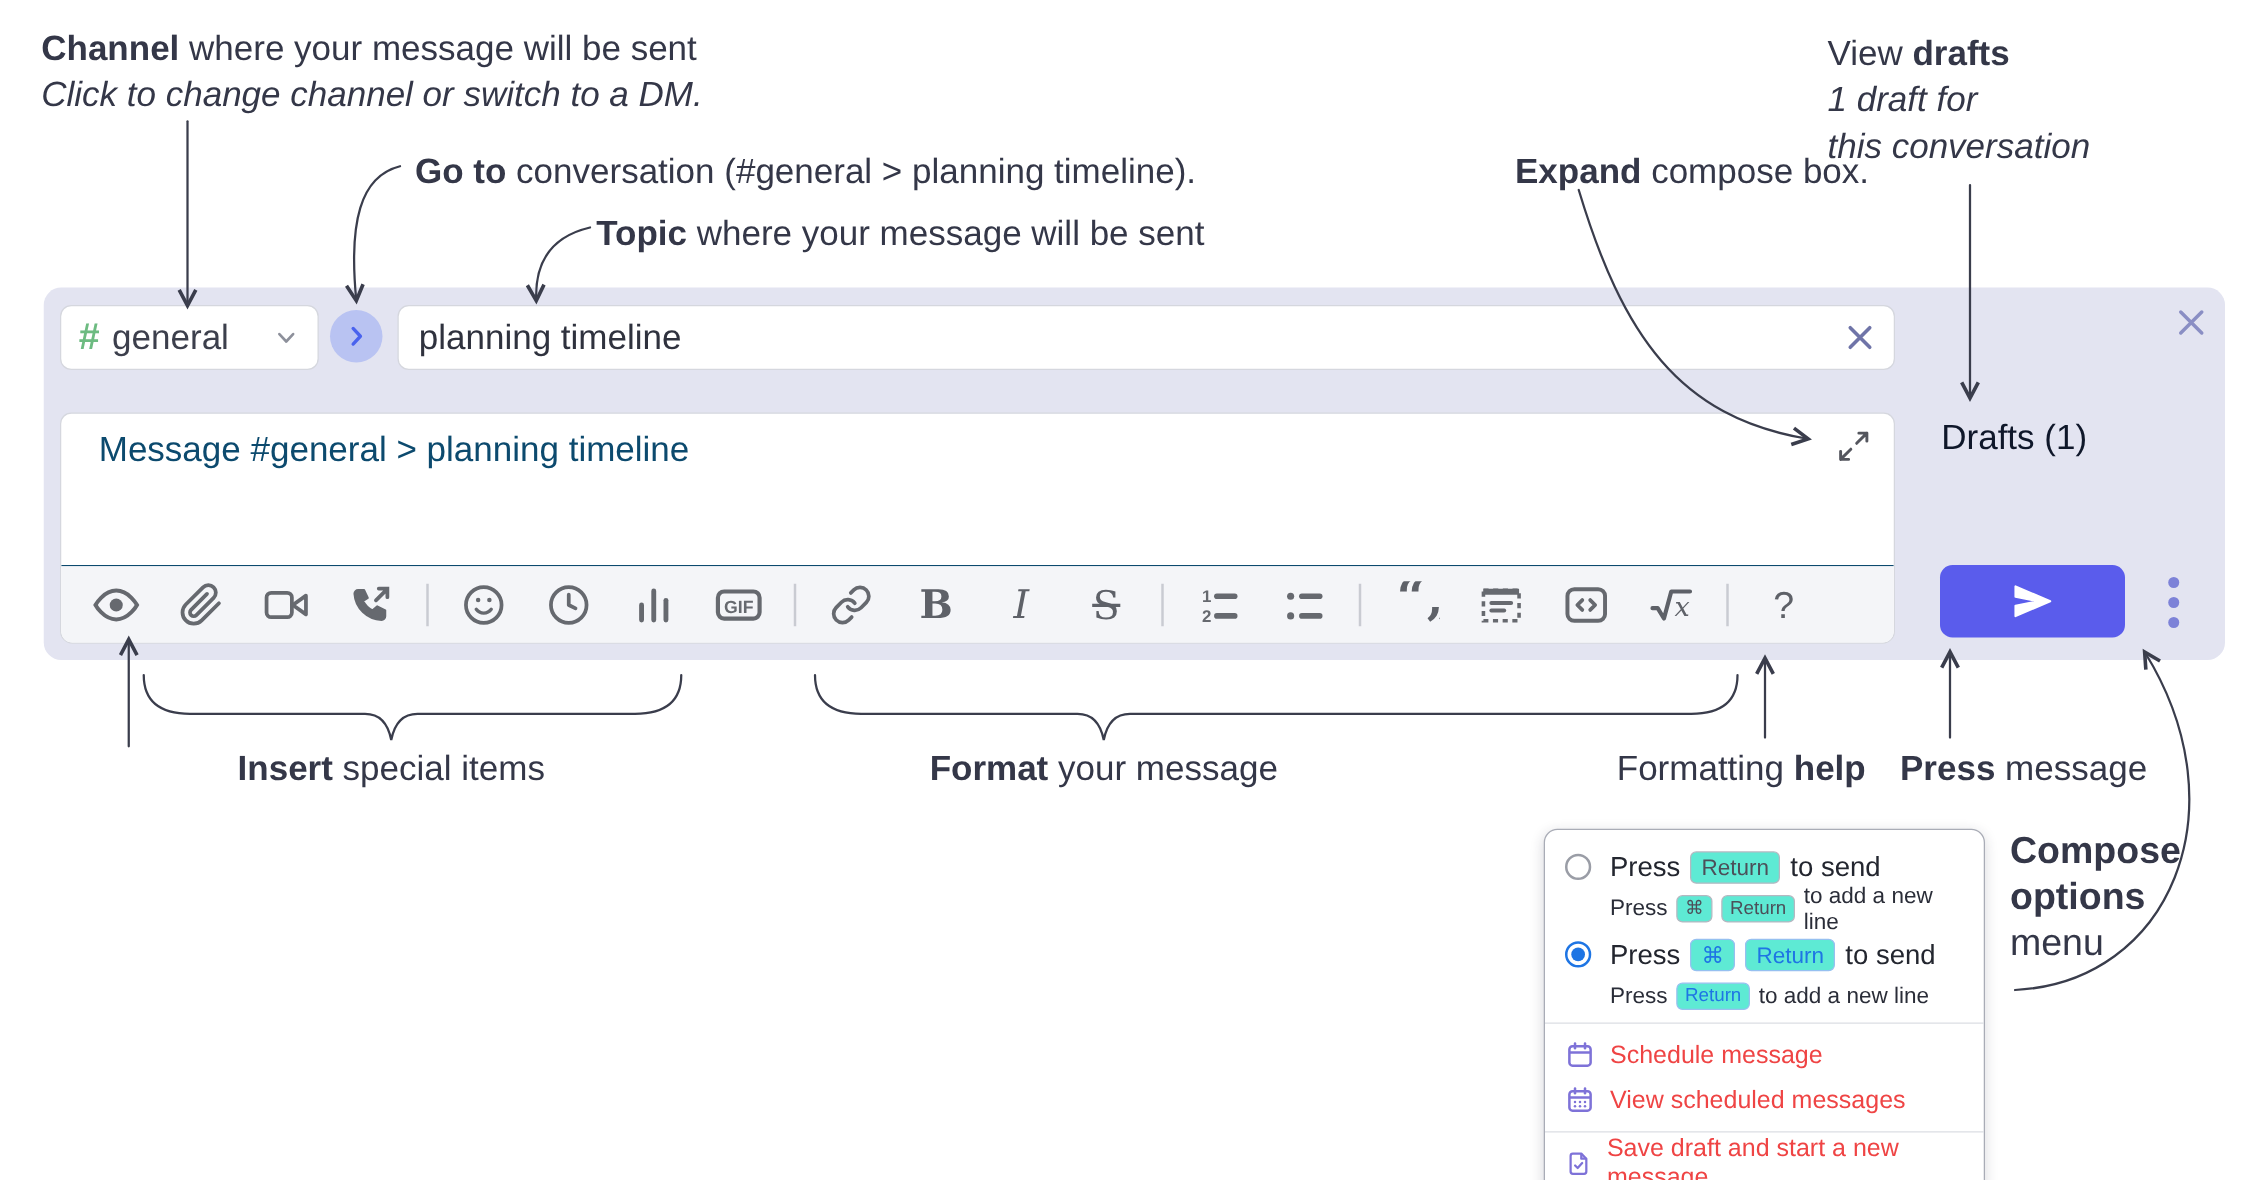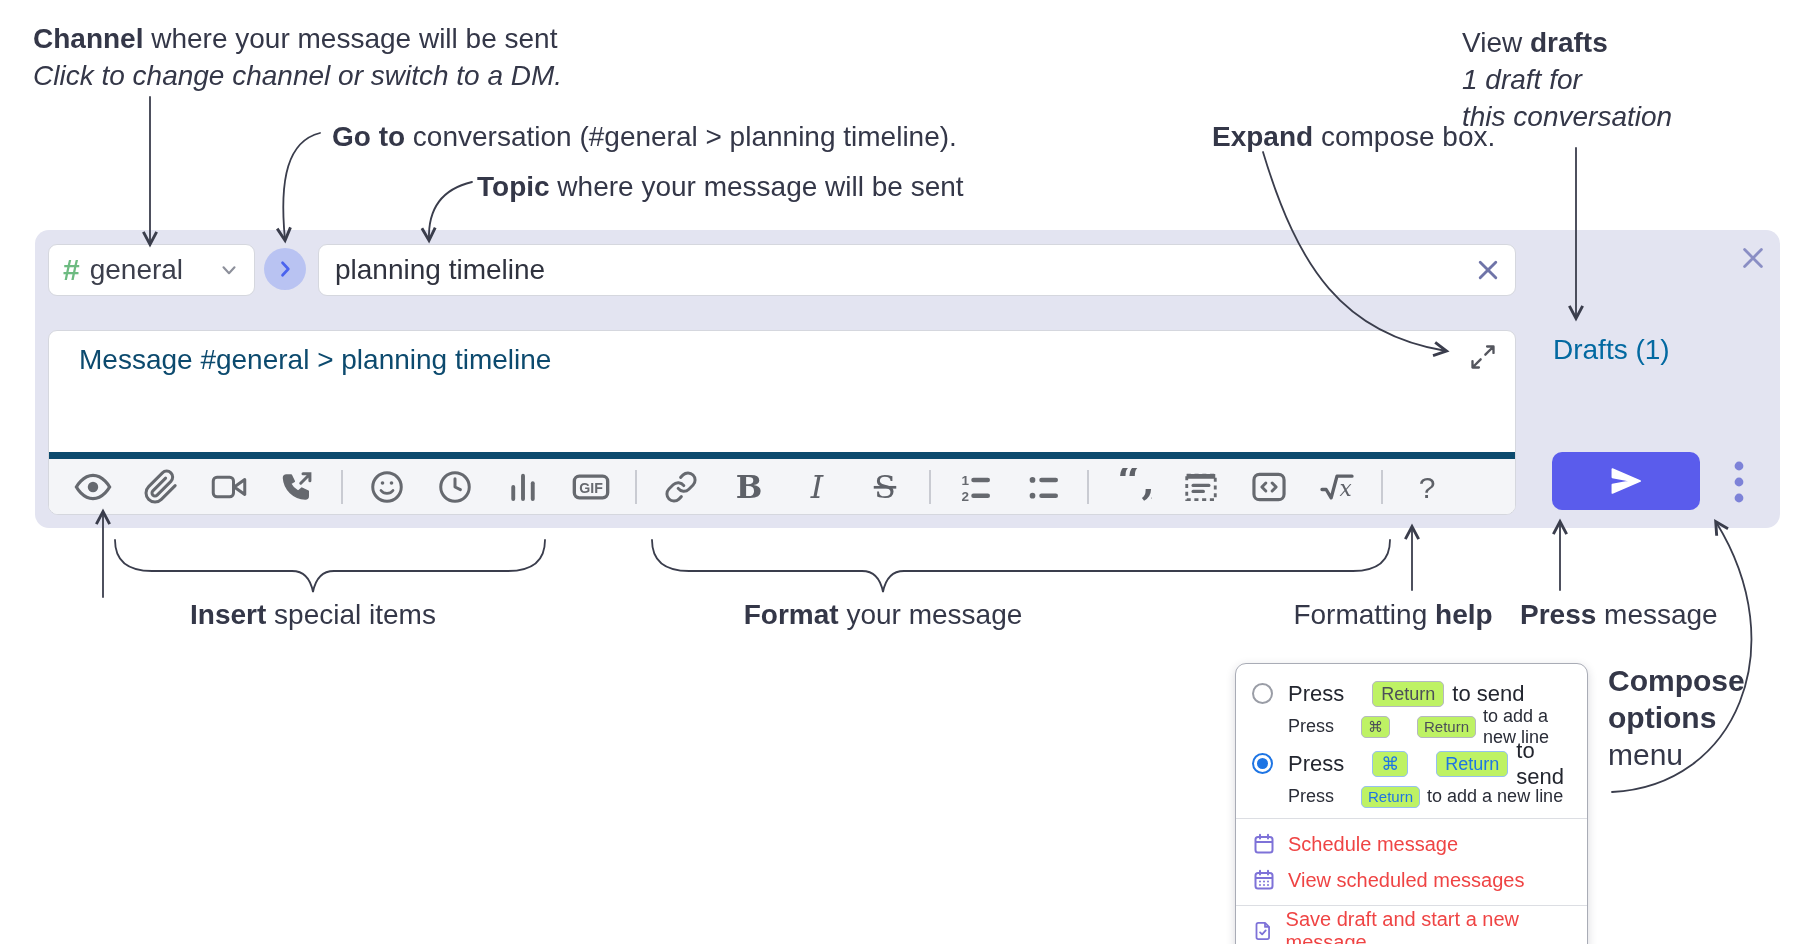--- a/index.html
+++ b/index.html
@@ -26,44 +26,44 @@
   .topic-box input{flex:1;border:none;outline:none;background:transparent;font-size:28px;
                    color:#2f323e;padding:0 0 0 16px;font-family:inherit;}
   .xbtn{width:30px;height:30px;display:flex;align-items:center;justify-content:center;
         cursor:pointer;margin-right:12px;}
   .close-x{position:absolute;left:1703px;top:13px;width:30px;height:30px;display:flex;
            align-items:center;justify-content:center;cursor:pointer;}
   .msgbox{left:13px;top:100px;width:1468px;height:185px;border-radius:9px 9px 10px 10px;}
   .placeholder{position:absolute;left:30px;top:13px;font-size:28px;color:#0c4a6e;}
   .expand-btn{position:absolute;right:18px;top:12px;width:28px;height:28px;cursor:pointer;}
   .toolbar{position:absolute;left:0;right:0;bottom:0;height:62px;background:#f4f5f8;
-           border-top:7px solid #0c4a6e;border-radius:0 0 9px 9px;display:flex;
+           border-top:1px solid #0c4a6e;border-radius:0 0 9px 9px;display:flex;
            align-items:center;padding:15px 10px;box-sizing:border-box;}
   .tbtn{width:68px;height:52px;display:flex;align-items:center;justify-content:center;cursor:pointer;}
   .tdiv{width:2px;height:34px;background:#c9cbd2;margin:0 10px;}
-  .drafts-link{position:absolute;left:1518px;top:104px;font-size:28px;color:#0369a1;cursor:pointer;}
+  .drafts-link{position:absolute;left:1518px;top:104px;font-size:28px;color:#0f172a;cursor:pointer;}
   .send-btn{position:absolute;left:1517px;top:222px;width:148px;height:58px;border-radius:10px;
             background:#5a5cec;display:flex;align-items:center;justify-content:center;cursor:pointer;}
   .ellipsis{position:absolute;left:1688px;top:226px;width:32px;height:52px;display:flex;
             align-items:center;justify-content:center;cursor:pointer;}
 
   
   .popup{position:absolute;left:1235px;top:663px;width:353px;background:#fff;
          border:1.5px solid #a9acb6;border-radius:11px;box-shadow:0 3px 10px rgba(40,40,60,.18);
          padding:12px 0 6px;box-sizing:border-box;font-size:22px;color:#23262f;}
   .prow{position:relative;display:flex;align-items:center;gap:8px;height:32px;
         padding:2px 14px 2px 52px;cursor:pointer;}
   .psub{display:flex;align-items:center;gap:7px;height:27px;padding:1px 14px 1px 52px;
         font-size:18px;color:#2a2d38;}
   .radio{position:absolute;left:16px;top:7px;width:21px;height:21px;border-radius:50%;
          border:2px solid #9a9da6;box-sizing:border-box;background:#fff;}
   .radio.sel{border-color:#1e75e4;display:flex;align-items:center;justify-content:center;}
   .radio.sel::after{content:"";width:11px;height:11px;border-radius:50%;background:#1e75e4;}
   kbd{border:1.5px solid #b5b8c1;border-radius:5px;padding:0 8px;font-size:18px;line-height:24px;
-      color:#4c4f59;background:#bef264;font-family:inherit;display:inline-block;margin-left:20px;}
+      color:#4c4f59;background:#5eead4;font-family:inherit;display:inline-block;}
   kbd.small{font-size:15px;line-height:20px;padding:0 6px;}
   kbd.blue{color:#1e75e4;border-color:#96c0f0;}
   .pdiv{height:1px;background:#dcdee3;margin:7px 0;}
   .mrow{display:flex;align-items:center;gap:12px;height:32px;padding:2px 14px 2px 16px;
         font-size:20px;color:#ef4444;cursor:pointer;}
 
   .overlay{position:absolute;left:0;top:0;pointer-events:none;z-index:6;}
 </style>
 </head>
 <body>

